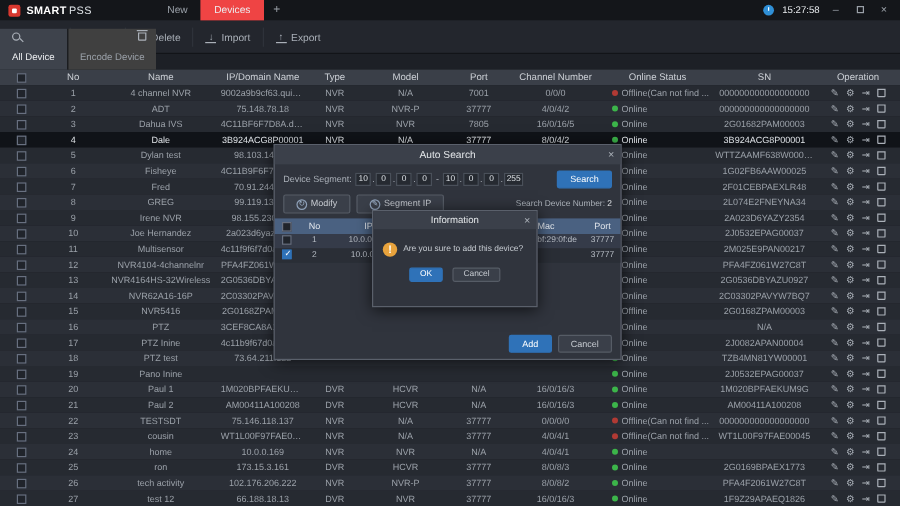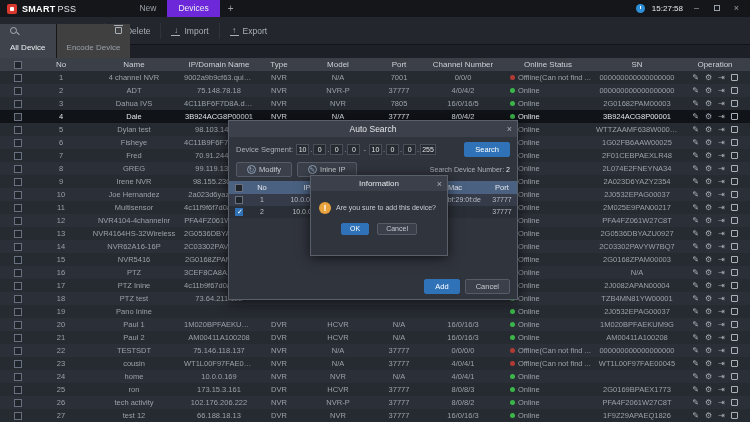--- a/index.html
+++ b/index.html
@@ -7,21 +7,21 @@
   body{position:relative;background:#1b1e23;font-family:"Liberation Sans",sans-serif;-webkit-font-smoothing:antialiased}
 
   
   .titlebar{height:17px;background:#14161a;display:flex;align-items:center;color:#cfd3d8}
   .logo{width:10px;height:10px;background:#d9382f;border-radius:2px;margin:0 5px 0 7px;position:relative}
   .logo::after{content:"";position:absolute;left:3px;top:3px;width:4px;height:4px;background:#fff;border-radius:1px}
   .brand{font-size:9px;font-weight:bold;color:#fff;letter-spacing:.3px}
   .brand .pss{font-weight:normal;color:#dfe3e7;margin-left:2px}
   .tt{font-size:8.5px;color:#9aa0a8;padding:0 11px;height:17px;line-height:17px}
   .tt.first{margin-left:52px}
-  .tt.active{background:#6d28d9;color:#eceef0}
+  .tt.active{background:#ef4444;color:#eceef0}
   .plus-tab{font-size:10px;color:#9aa0a8;padding:0 8px;line-height:17px}
   .tb-right{margin-left:auto;display:flex;align-items:center;gap:7px;padding-right:7px}
   .clock-ico{width:9px;height:9px;border-radius:50%;background:#2f8fd6;position:relative}
   .clock-ico::after{content:"";position:absolute;left:4px;top:2px;width:1px;height:3px;background:#fff}
   .time{font-size:8px;color:#e6e9ec}
   .winbtn{font-size:9px;color:#9aa0a8;width:13px;text-align:center;line-height:17px}
   .sq{display:inline-block;width:6px;height:6px;border:1px solid #9aa0a8;margin-top:5px}
 
   
   .toolbar{height:28px;background:#23262d;display:flex;align-items:center;font-size:8.5px;color:#aab0b8;border-bottom:1px solid #121418}
@@ -744,21 +744,21 @@
         <span class="ipbox">0</span>
         <span class="segdot">.</span>
         <span class="ipbox">0</span>
         <span class="segdot">.</span>
         <span class="ipbox">255</span>
       </span>
     <span class="btn blue search-btn">Search</span>
   </div>
   <div class="act-row">
     <span class="btn dark"><i class="cir">↻</i><span>Modify</span></span>
-    <span class="btn dark"><i class="cir">✎</i><span>Inine IP</span></span>
+    <span class="btn dark"><i class="cir">✎</i><span>Segment IP</span></span>
     <span class="devnum"><span>Search Device Number:</span> <b>2</b></span>
   </div>
   <div class="shead grid-s">
     <div class="scell"><span class="cb"></span></div>
     <div class="scell">No</div>
     <div class="scell">IP</div>
     <div class="scell">Type</div>
     <div class="scell">Mac</div>
     <div class="scell">Port</div>
   </div>

